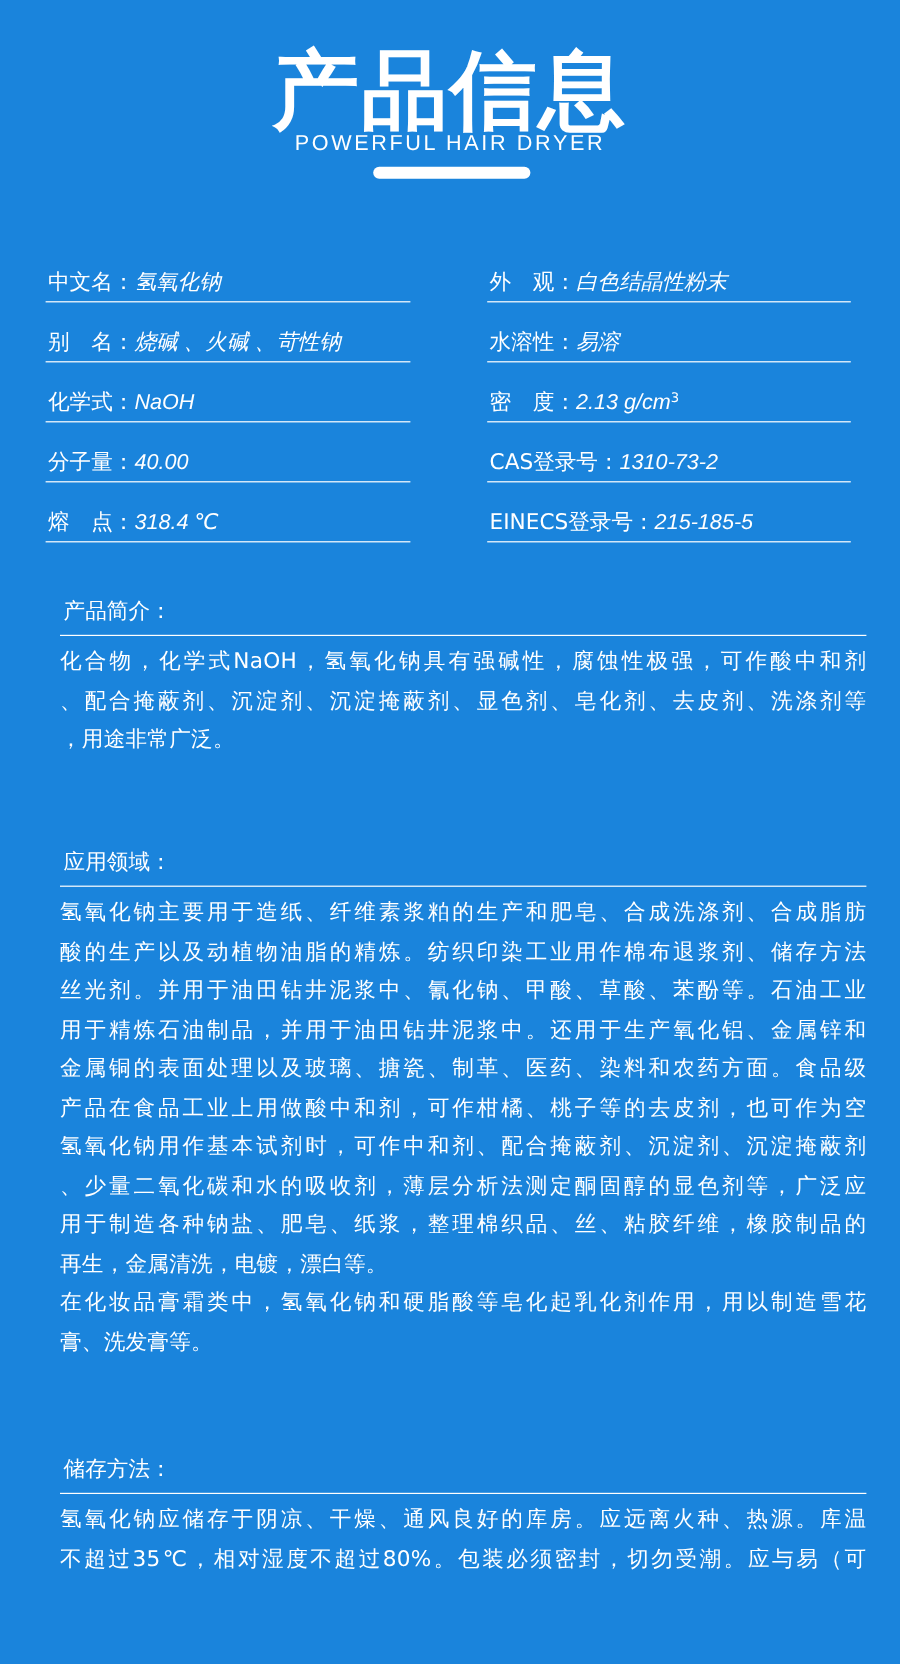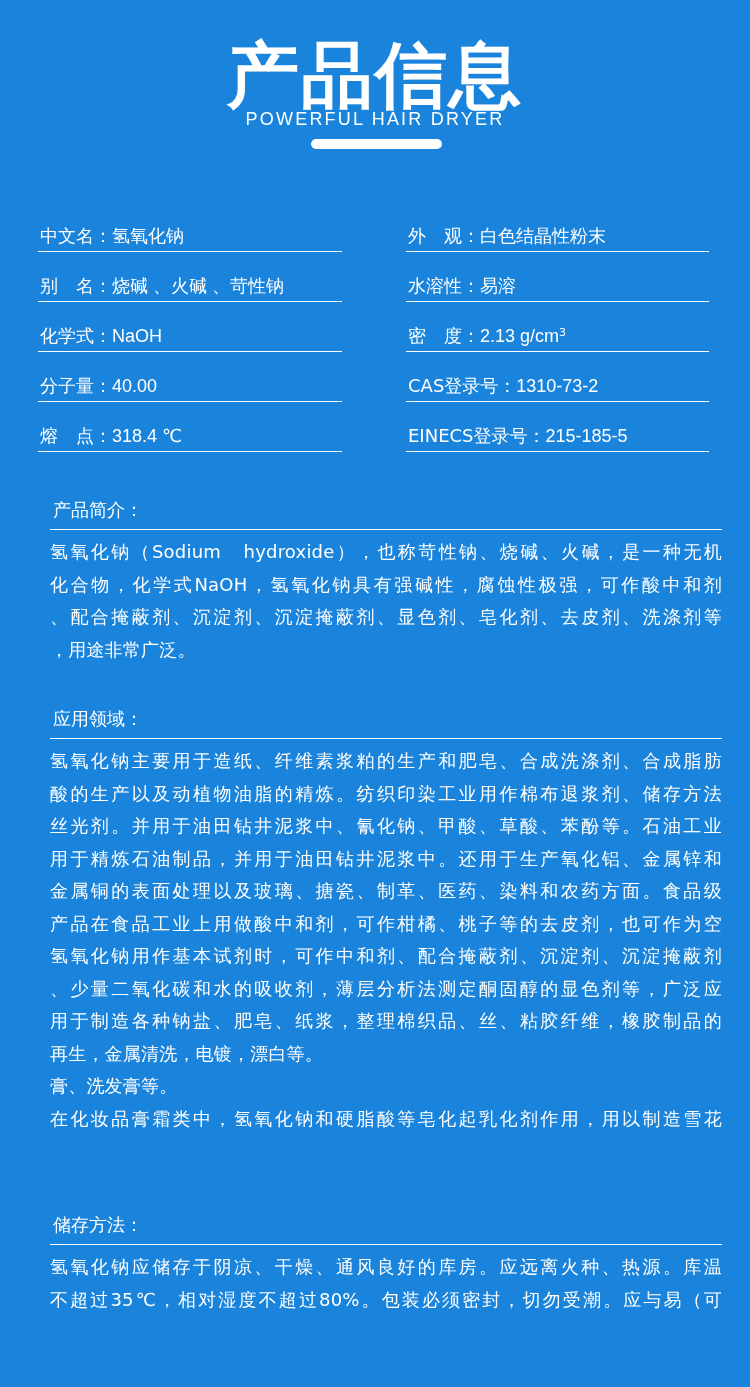--- a/index.html
+++ b/index.html
@@ -58,21 +58,21 @@
       position: relative;
     }
     .spec-row .txt {
       position: absolute;
       left: 2px; bottom: 2px;
       font-size: 18px;
       line-height: 26px;
       white-space: nowrap;
     }
     .spec-label { }
-    .spec-value { font-family: "Liberation Sans", "DejaVu Sans", sans-serif; }
+    .spec-value { font-family: "Liberation Sans", "DejaVu Sans", sans-serif; font-style: italic; }
     sup { font-size: 11px; vertical-align: top; position: relative; top: -3px; }
     .section {
       position: absolute;
       left: 38px;
       width: 672px;
       margin-left: 12px;
     }
     .section-head {
       font-size: 18px;
       line-height: 28px;
@@ -139,42 +139,41 @@
     </div>
     <div class="spec-row">
       <div class="txt"><span class="spec-label">EINECS登录号：</span><span class="spec-value">215-185-5</span></div>
     </div>
   </div>
 </div>
 
 <div class="section" style="top: 496px;">
   <div class="section-head">产品简介：</div>
   <div class="section-body">
-    <span class="line">氢氧化钠（Sodium　hydroxide），也称苛性钠、烧碱、火碱，是一种无机</span>
     <span class="line">化合物，化学式NaOH，氢氧化钠具有强碱性，腐蚀性极强，可作酸中和剂</span>
     <span class="line">、配合掩蔽剂、沉淀剂、沉淀掩蔽剂、显色剂、皂化剂、去皮剂、洗涤剂等</span>
     <span class="line last">，用途非常广泛。</span>
   </div>
 </div>
 
 <div class="section" style="top: 705px;">
   <div class="section-head">应用领域：</div>
   <div class="section-body">
     <span class="line">氢氧化钠主要用于造纸、纤维素浆粕的生产和肥皂、合成洗涤剂、合成脂肪</span>
     <span class="line">酸的生产以及动植物油脂的精炼。纺织印染工业用作棉布退浆剂、储存方法</span>
     <span class="line">丝光剂。并用于油田钻井泥浆中、氰化钠、甲酸、草酸、苯酚等。石油工业</span>
     <span class="line">用于精炼石油制品，并用于油田钻井泥浆中。还用于生产氧化铝、金属锌和</span>
     <span class="line">金属铜的表面处理以及玻璃、搪瓷、制革、医药、染料和农药方面。食品级</span>
     <span class="line">产品在食品工业上用做酸中和剂，可作柑橘、桃子等的去皮剂，也可作为空</span>
     <span class="line">氢氧化钠用作基本试剂时，可作中和剂、配合掩蔽剂、沉淀剂、沉淀掩蔽剂</span>
     <span class="line">、少量二氧化碳和水的吸收剂，薄层分析法测定酮固醇的显色剂等，广泛应</span>
     <span class="line">用于制造各种钠盐、肥皂、纸浆，整理棉织品、丝、粘胶纤维，橡胶制品的</span>
     <span class="line last">再生，金属清洗，电镀，漂白等。</span>
+    <span class="line">在化妆品膏霜类中，氢氧化钠和硬脂酸等皂化起乳化剂作用，用以制造雪花</span>
     <span class="line last">膏、洗发膏等。</span>
-    <span class="line">在化妆品膏霜类中，氢氧化钠和硬脂酸等皂化起乳化剂作用，用以制造雪花</span>
   </div>
 </div>
 
 <div class="section" style="top: 1211px;">
   <div class="section-head">储存方法：</div>
   <div class="section-body">
     <span class="line">氢氧化钠应储存于阴凉、干燥、通风良好的库房。应远离火种、热源。库温</span>
     <span class="line">不超过35℃，相对湿度不超过80%。包装必须密封，切勿受潮。应与易（可</span>
   </div>
 </div>

